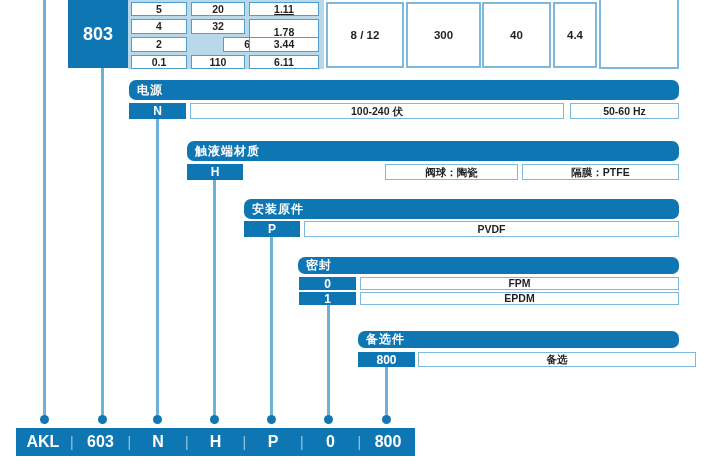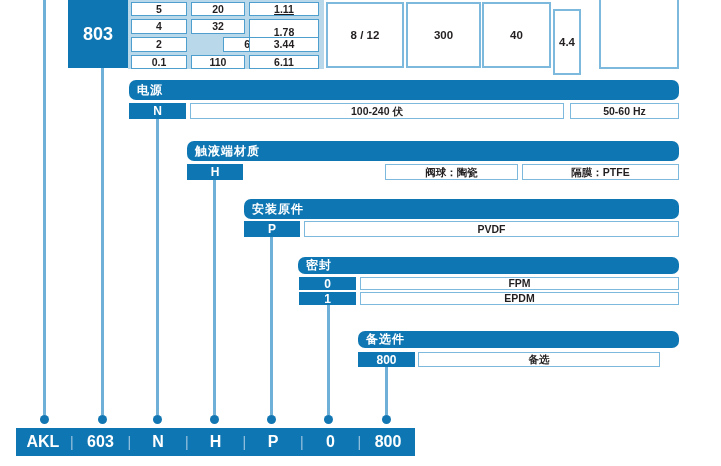--- a/index.html
+++ b/index.html
@@ -73,21 +73,21 @@
   <div class="cell" style="left:191px;top:37px;width:54px;height:15px;margin-left:32px;">62</div>
   <div class="cell" style="left:249px;top:37px;width:70px;height:15px;">3.44</div>
 
   <div class="cell" style="left:131px;top:55px;width:56px;height:14px;">0.1</div>
   <div class="cell" style="left:191px;top:55px;width:54px;height:14px;">110</div>
   <div class="cell" style="left:249px;top:55px;width:70px;height:14px;">6.11</div>
 
   <div class="bigcell" style="left:326px;top:2px;width:78px;height:66px;">8 / 12</div>
   <div class="bigcell" style="left:406px;top:2px;width:75px;height:66px;">300</div>
   <div class="bigcell" style="left:482px;top:2px;width:69px;height:66px;">40</div>
-  <div class="bigcell" style="left:553px;top:9px;width:28px;height:66px;">4.4</div>
+  <div class="bigcell" style="left:553px;top:2px;width:44px;height:66px;">4.4</div>
   <div class="bigcell" style="left:599px;top:-8px;width:80px;height:77px;"></div>
 
   <div class="hdr" style="left:129px;top:80px;width:550px;height:20px;">电源</div>
   <div class="codebox" style="left:129px;top:103px;width:57px;height:16px;">N</div>
   <div class="rowcell" style="left:190px;top:103px;width:374px;height:16px;">100-240 伏</div>
   <div class="rowcell" style="left:570px;top:103px;width:109px;height:16px;">50-60 Hz</div>
 
   <div class="hdr" style="left:187px;top:141px;width:492px;height:20px;">触液端材质</div>
   <div class="codebox" style="left:187px;top:164px;width:56px;height:16px;">H</div>
   <div class="rowcell" style="left:522px;top:164px;width:157px;height:16px;">隔膜：PTFE</div>
@@ -98,21 +98,21 @@
   <div class="rowcell" style="left:304px;top:221px;width:375px;height:16px;">PVDF</div>
 
   <div class="hdr" style="left:298px;top:257px;width:381px;height:17px;">密封</div>
   <div class="codebox" style="left:299px;top:277px;width:57px;height:13px;">0</div>
   <div class="rowcell" style="left:360px;top:277px;width:319px;height:13px;">FPM</div>
   <div class="codebox" style="left:299px;top:292px;width:57px;height:13px;">1</div>
   <div class="rowcell" style="left:360px;top:292px;width:319px;height:13px;">EPDM</div>
 
   <div class="hdr" style="left:358px;top:331px;width:321px;height:17px;">备选件</div>
   <div class="codebox" style="left:358px;top:352px;width:57px;height:15px;">800</div>
-  <div class="rowcell" style="left:418px;top:352px;width:242px;height:15px;">备选</div>
+  <div class="rowcell" style="left:418px;top:352px;width:278px;height:15px;">备选</div>
 
   <div class="bar">
     <span class="seg">AKL</span>
     <span class="sep">|</span>
     <span class="seg">603</span>
     <span class="sep">|</span>
     <span class="seg">N</span>
     <span class="sep">|</span>
     <span class="seg">H</span>
     <span class="sep">|</span>

